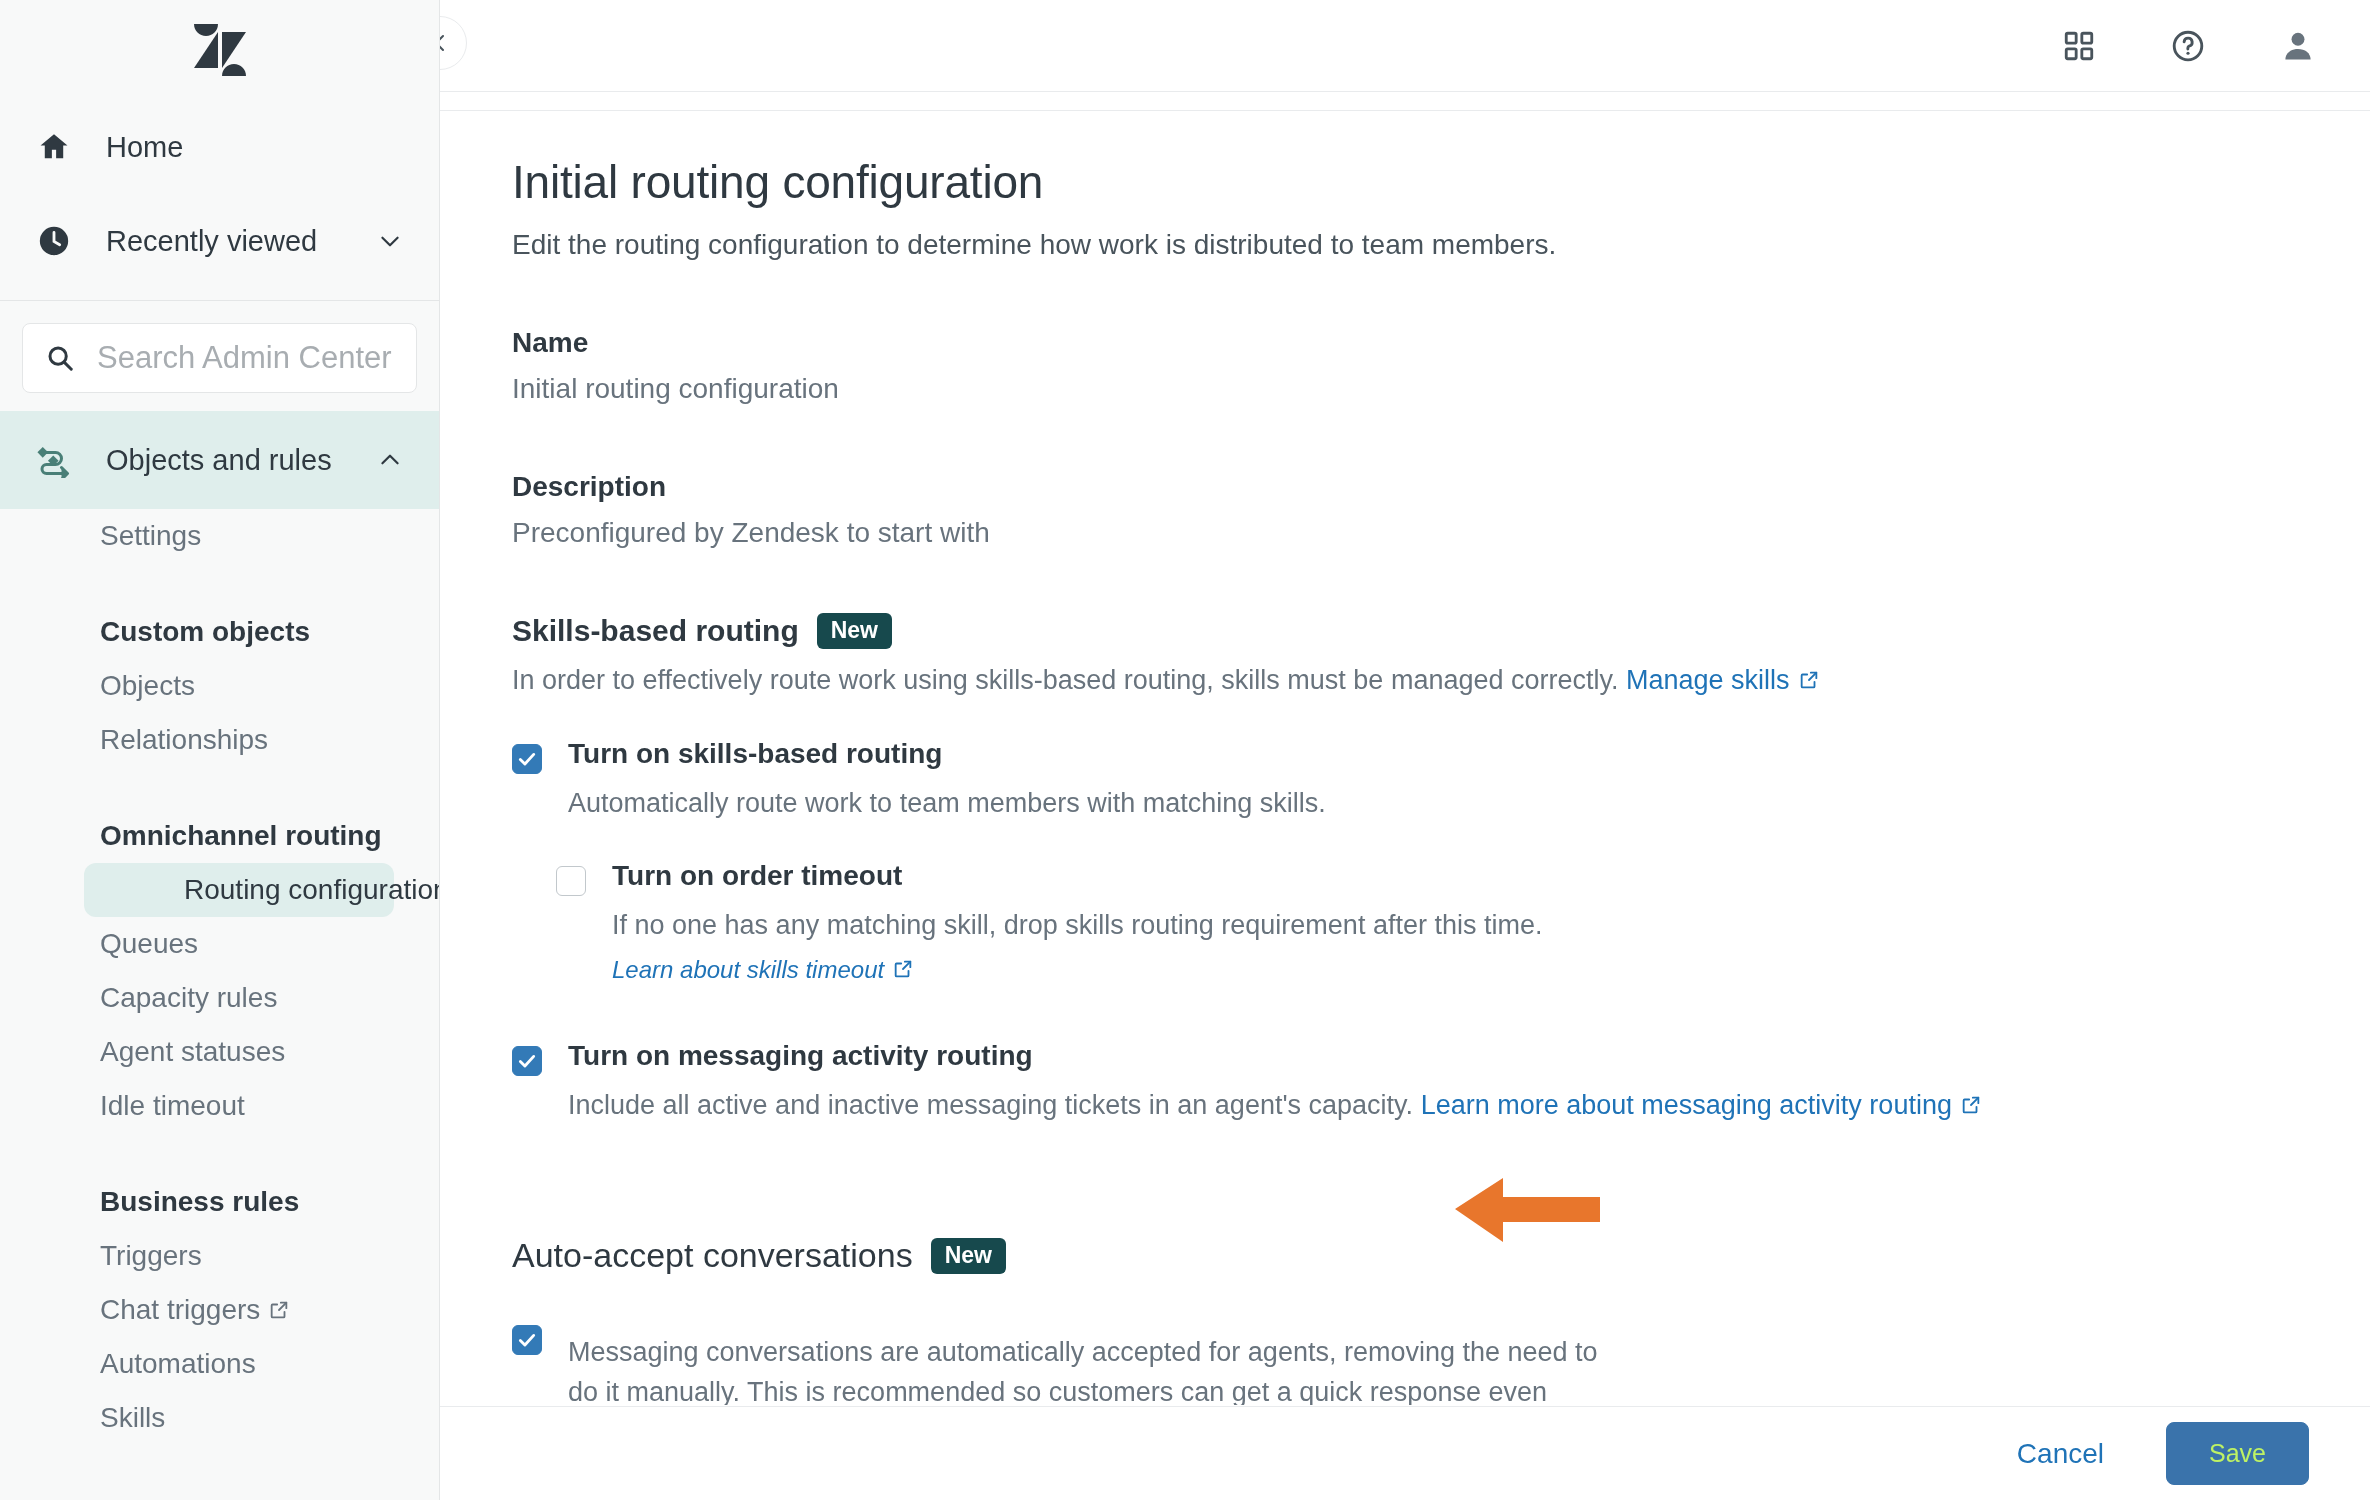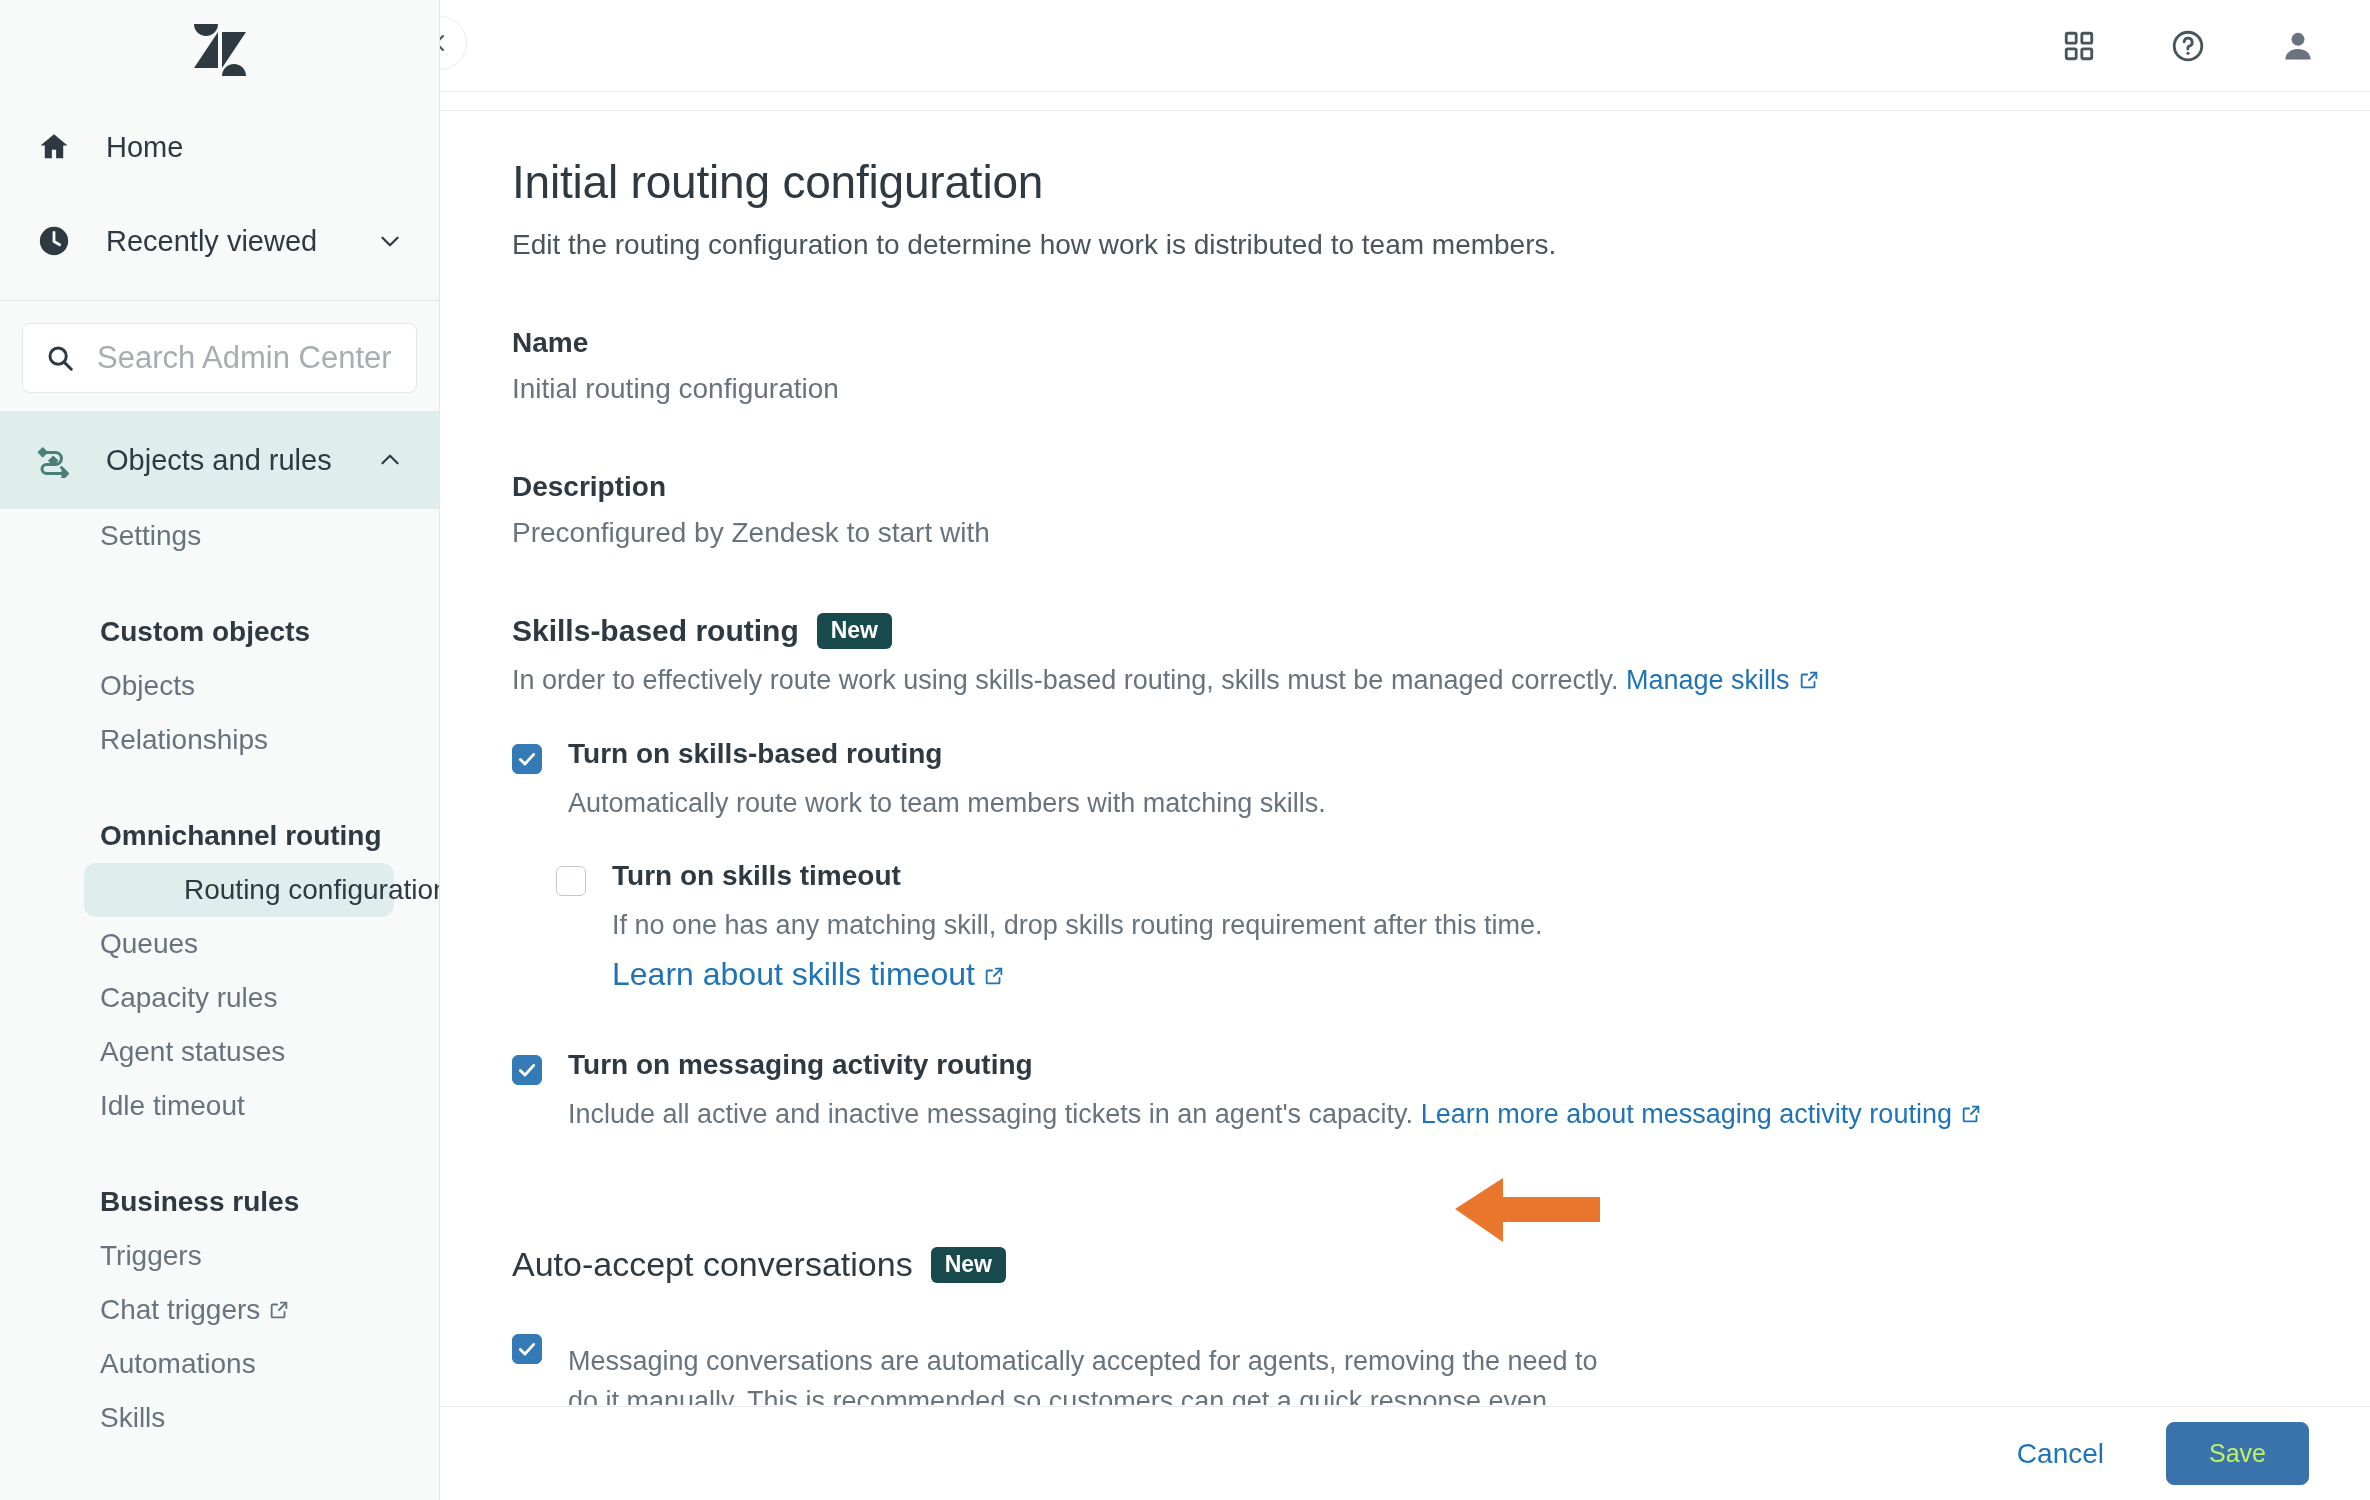--- a/index.html
+++ b/index.html
@@ -141,21 +141,21 @@
     border-radius: 6px; margin-top: 6px;
     display: flex; align-items: center; justify-content: center;
     cursor: pointer;
   }
   .cbox.on { background: #337ab7; border: 1px solid #337ab7; }
   .cbox.off { background: #ffffff; border: 1px solid #c2c8cc; }
   .check-body { margin-left: 26px; }
   .check-title { font-size: 28px; font-weight: 700; color: #2f3941; line-height: 1.15; }
   .check-desc { font-size: 27px; color: #68737d; margin-top: 14px; line-height: 1.48; }
   .check-desc.narrow { max-width: 1030px; }
-  .check-link-line { font-size: 32px; margin-top: 10px; }
+  .check-link-line { font-size: 24px; margin-top: 10px; font-style: italic; }
 
   .arrow-annot { position: absolute; left: 1015px; top: 1080px; }
 
   .footer {
     position: absolute; left: 0; right: 0; bottom: 0; height: 94px;
     border-top: 1px solid #e9ebed; background: #ffffff;
     display: flex; align-items: center; justify-content: flex-end;
     padding-right: 61px; gap: 40px;
   }
   .btn-cancel {
@@ -355,21 +355,21 @@
           </span>
           <div class="check-body">
             <div class="check-title">Turn on skills-based routing</div>
             <div class="check-desc">Automatically route work to team members with matching skills.</div>
           </div>
         </div>
 
         <div class="check-row indent">
           <span class="cbox off"></span>
           <div class="check-body">
-            <div class="check-title">Turn on skills timeout</div>
+            <div class="check-title">Turn on order timeout</div>
             <div class="check-desc">If no one has any matching skill, drop skills routing requirement after this time.</div>
             <div class="check-link-line">
               <span class="lk">Learn about skills timeout</span><span class="ext-ic"><svg width="22" height="22" viewBox="0 0 24 24" fill="none" stroke="#1f73b7" stroke-width="2" stroke-linecap="round" stroke-linejoin="round">
                     <path d="M14 4h6v6"></path>
                     <path d="M20 4l-8 8"></path>
                     <path d="M18 14v5a1 1 0 0 1-1 1H5a1 1 0 0 1-1-1V7a1 1 0 0 1 1-1h5"></path>
                   </svg></span>
             </div>
           </div>
         </div>

